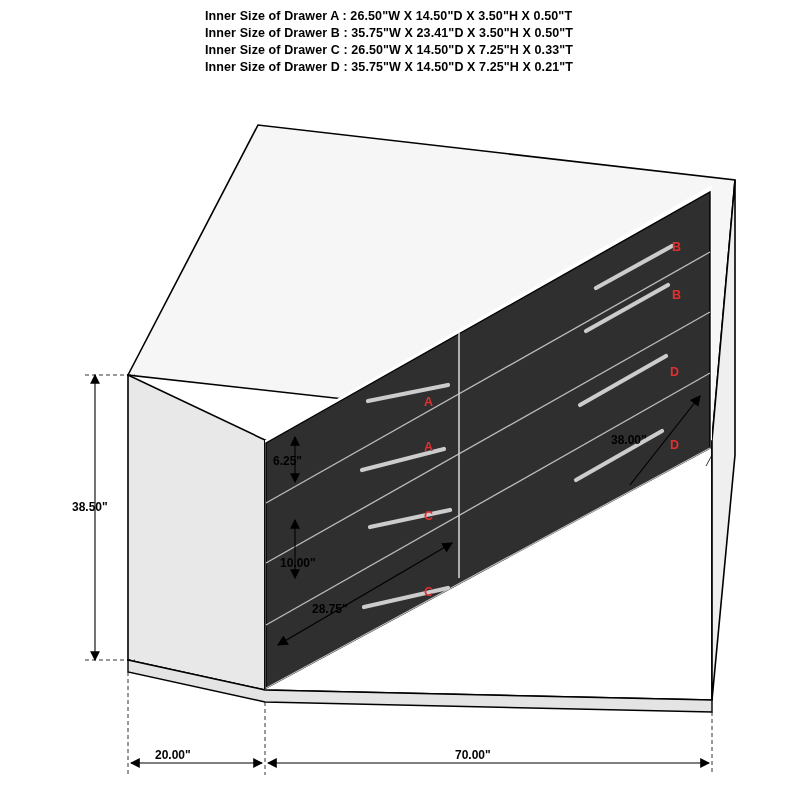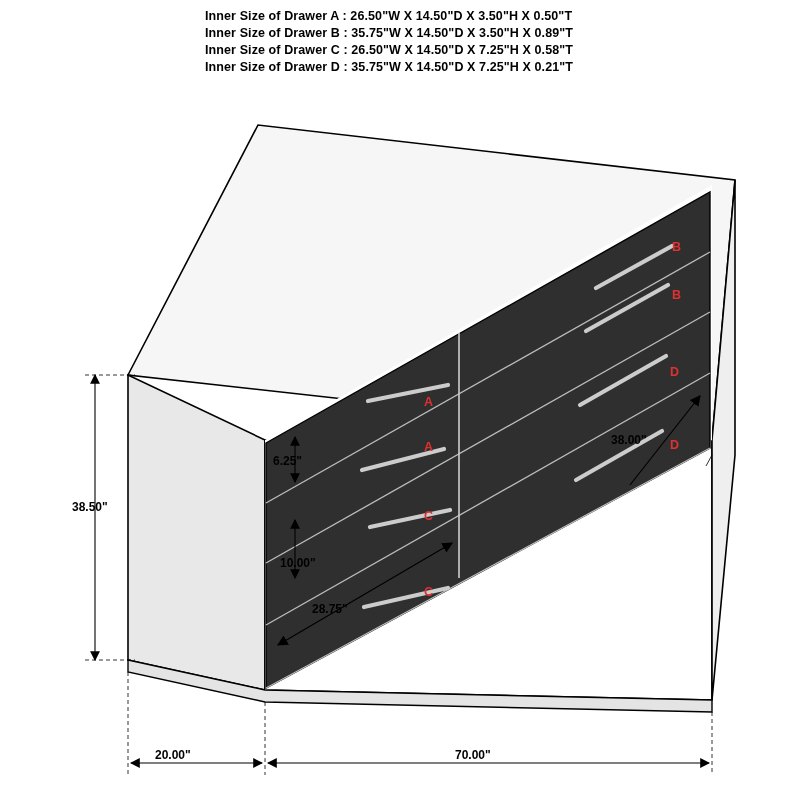--- a/index.html
+++ b/index.html
@@ -54,22 +54,22 @@
     white-space: nowrap;
   }
 </style>
 </head>
 <body>
 
 <div id="stage">
 
   <div class="spec-block">
     <div class="spec-line">Inner Size of Drawer A : 26.50"W X 14.50"D X 3.50"H X 0.50"T</div>
-    <div class="spec-line">Inner Size of Drawer B : 35.75"W X 14.50"D X 3.50"H X 0.89"T</div>
-    <div class="spec-line">Inner Size of Drawer C : 26.50"W X 14.50"D X 7.25"H X 0.58"T</div>
+    <div class="spec-line">Inner Size of Drawer B : 35.75"W X 23.41"D X 3.50"H X 0.50"T</div>
+    <div class="spec-line">Inner Size of Drawer C : 26.50"W X 14.50"D X 7.25"H X 0.33"T</div>
     <div class="spec-line">Inner Size of Drawer D : 35.75"W X 14.50"D X 7.25"H X 0.21"T</div>
   </div>
 
   <svg class="diagram" viewBox="0 0 800 800">
     <defs>
       <marker id="arrHead" markerWidth="9" markerHeight="9" refX="8" refY="4.5" orient="auto">
         <path d="M0,0 L9,4.5 L0,9 z" fill="#000"></path>
       </marker>
       <marker id="arrTail" markerWidth="9" markerHeight="9" refX="1" refY="4.5" orient="auto">
         <path d="M9,0 L0,4.5 L9,9 z" fill="#000"></path>

